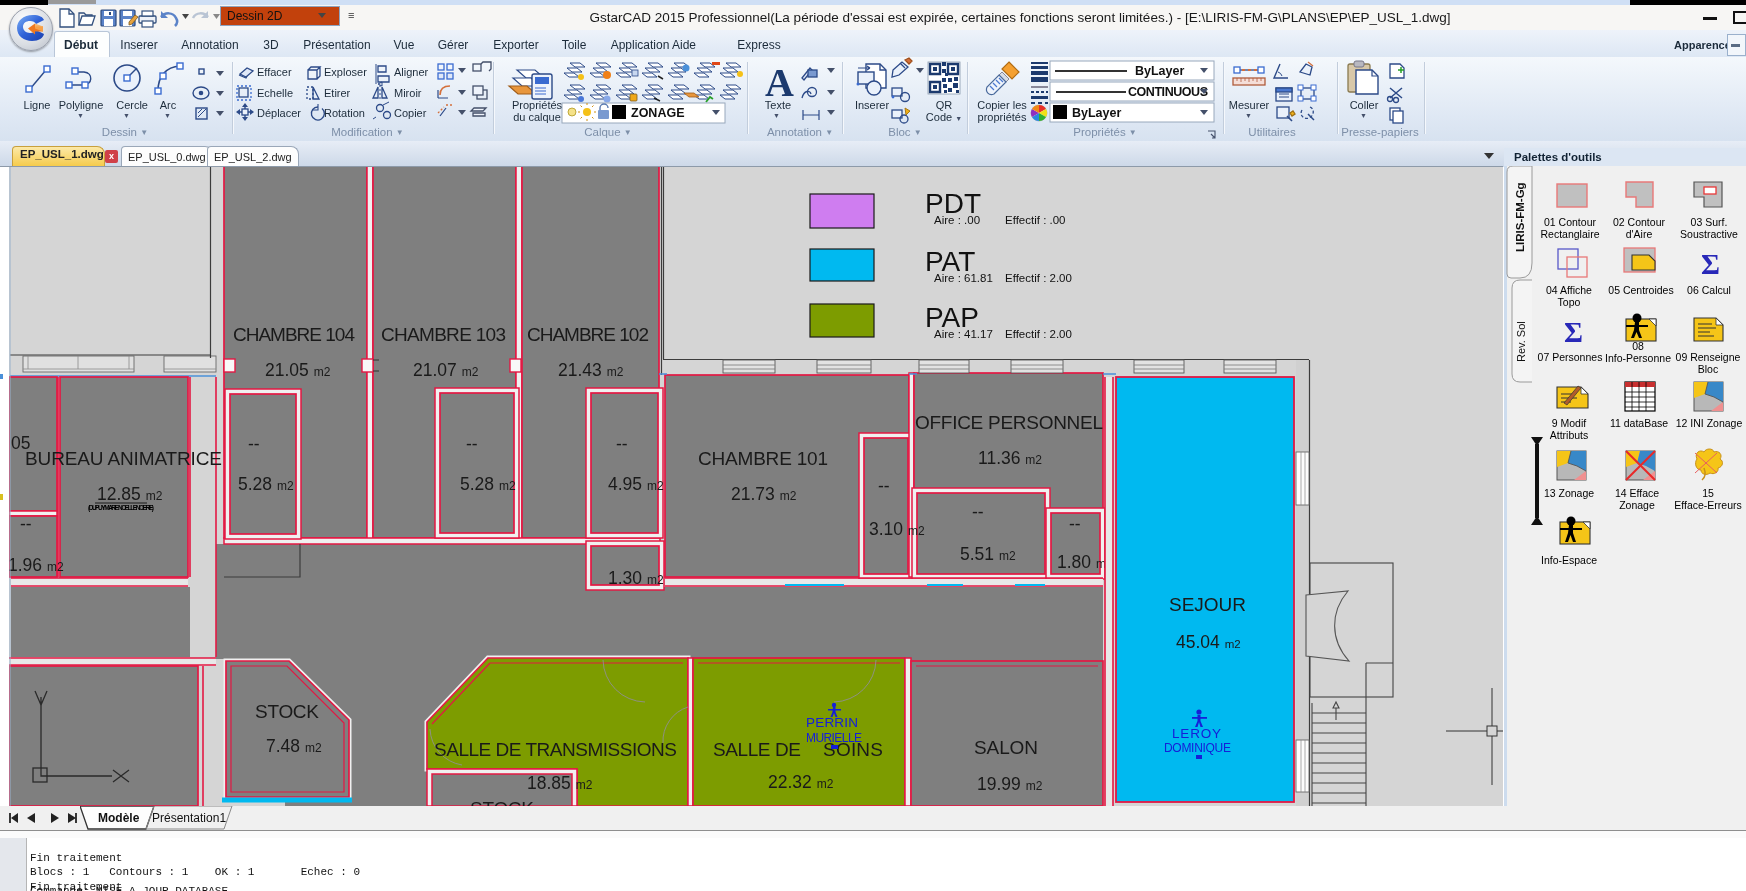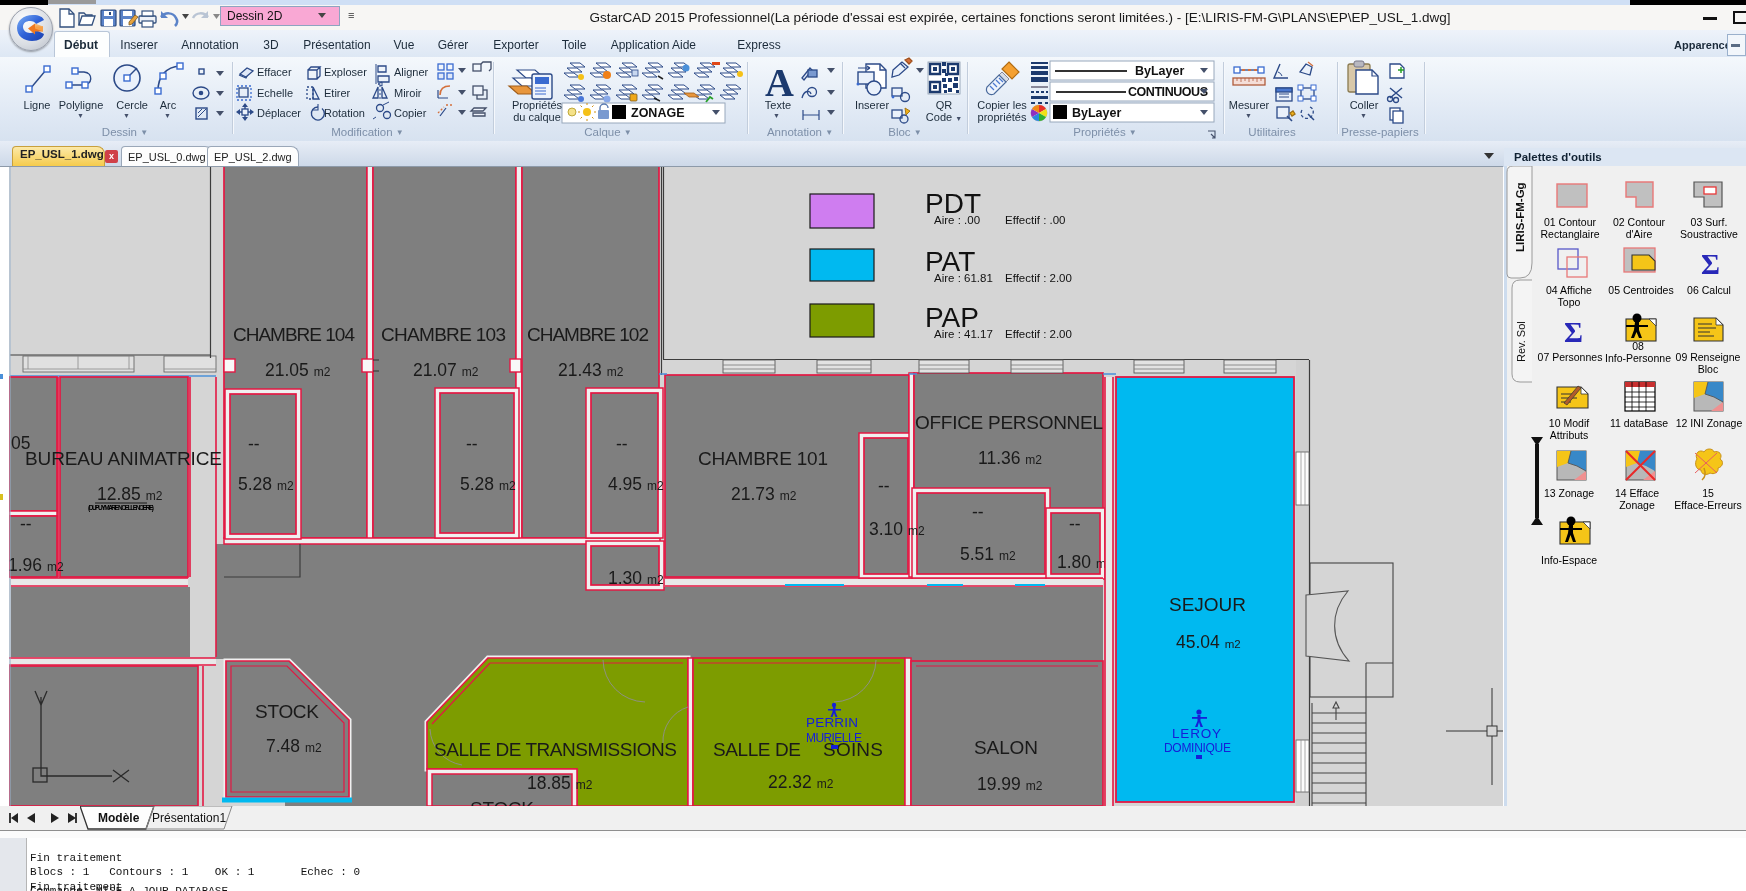--- a/index.html
+++ b/index.html
@@ -80,21 +80,21 @@
 
   <path d="M103 9c4-5 12-5 15 1 2 3 1 6-1 8" fill="none" stroke="#5b83c8" stroke-width="2.5"></path>
     <path d="M103 3v7h7z" fill="#5b83c8"></path>
   <path d="M124 6l3.5 5 3.5-5z" fill="#444"></path>
 
   <path d="M150 9c-4-5-12-5-15 1" fill="none" stroke="#b9c4d4" stroke-width="2.5"></path>
     <path d="M150 3v7h-7z" fill="#b9c4d4"></path>
   <path d="M155 6l3.5 5 3.5-5z" fill="#888"></path>
 </svg>
 
-<div class="abs" style="left:220px;top:6px;width:112px;height:18px;background:#f9a8d4;border:1px solid #8ea4c0;font-size:12px;line-height:18px;padding-left:6px;color:#111;">Dessin 2D</div>
+<div class="abs" style="left:220px;top:6px;width:112px;height:18px;background:#c2410c;border:1px solid #8ea4c0;font-size:12px;line-height:18px;padding-left:6px;color:#111;">Dessin 2D</div>
 <div class="abs" style="left:318px;top:13px;width:0;height:0;border-left:4px solid transparent;border-right:4px solid transparent;border-top:5px solid #444;"></div>
 <div class="abs" style="left:348px;top:9px;font-size:11px;color:#333;">≡</div>
 
 <div class="abs" style="left:0;top:10px;width:2040px;text-align:center;font-size:13.5px;color:#1a1a1a;">GstarCAD 2015 Professionnel(La période d'essai est expirée, certaines fonctions seront limitées.) - [E:\LIRIS-FM-G\PLANS\EP\EP_USL_1.dwg]</div>
 
 <div class="abs" style="left:1703px;top:17px;width:14px;height:3px;background:#111;"></div>
 <div class="abs" style="left:1733px;top:11px;width:12px;height:9px;border:2px solid #111;"></div>
 <div class="abs" id="tabrow"></div>
 
 <div class="abs" style="left:54px;top:31px;width:54px;height:26px;background:#fdfefe;border:1px solid #b9c6d8;border-bottom:none;border-radius:3px 3px 0 0;"></div>
@@ -833,21 +833,21 @@
 Soustractive</div>
 <div class="plabel" style="left:1534px;top:284px;width:70px;">04 Affiche
 Topo</div>
 <div class="plabel" style="left:1602px;top:284px;width:78px;">05 Centroides</div>
 <div class="plabel" style="left:1678px;top:284px;width:62px;">06 Calcul</div>
 <div class="plabel" style="left:1532px;top:351px;width:76px;">07 Personnes</div>
 <div class="plabel" style="left:1604px;top:340px;width:68px;">08
 Info-Personne</div>
 <div class="plabel" style="left:1672px;top:351px;width:72px;">09 Renseigne
 Bloc</div>
-<div class="plabel" style="left:1536px;top:417px;width:66px;">10 Modif
+<div class="plabel" style="left:1536px;top:417px;width:66px;">9 Modif
 Attributs</div>
 <div class="plabel" style="left:1602px;top:417px;width:74px;">11 dataBase</div>
 <div class="plabel" style="left:1668px;top:417px;width:82px;">12 INI Zonage</div>
 <div class="plabel" style="left:1536px;top:487px;width:66px;">13 Zonage</div>
 <div class="plabel" style="left:1602px;top:487px;width:70px;">14 Efface
 Zonage</div>
 <div class="plabel" style="left:1666px;top:487px;width:84px;">15
 Efface-Erreurs</div>
 <div class="plabel" style="left:1534px;top:554px;width:70px;">Info-Espace</div>
 <div class="abs" id="modelbar"></div>

